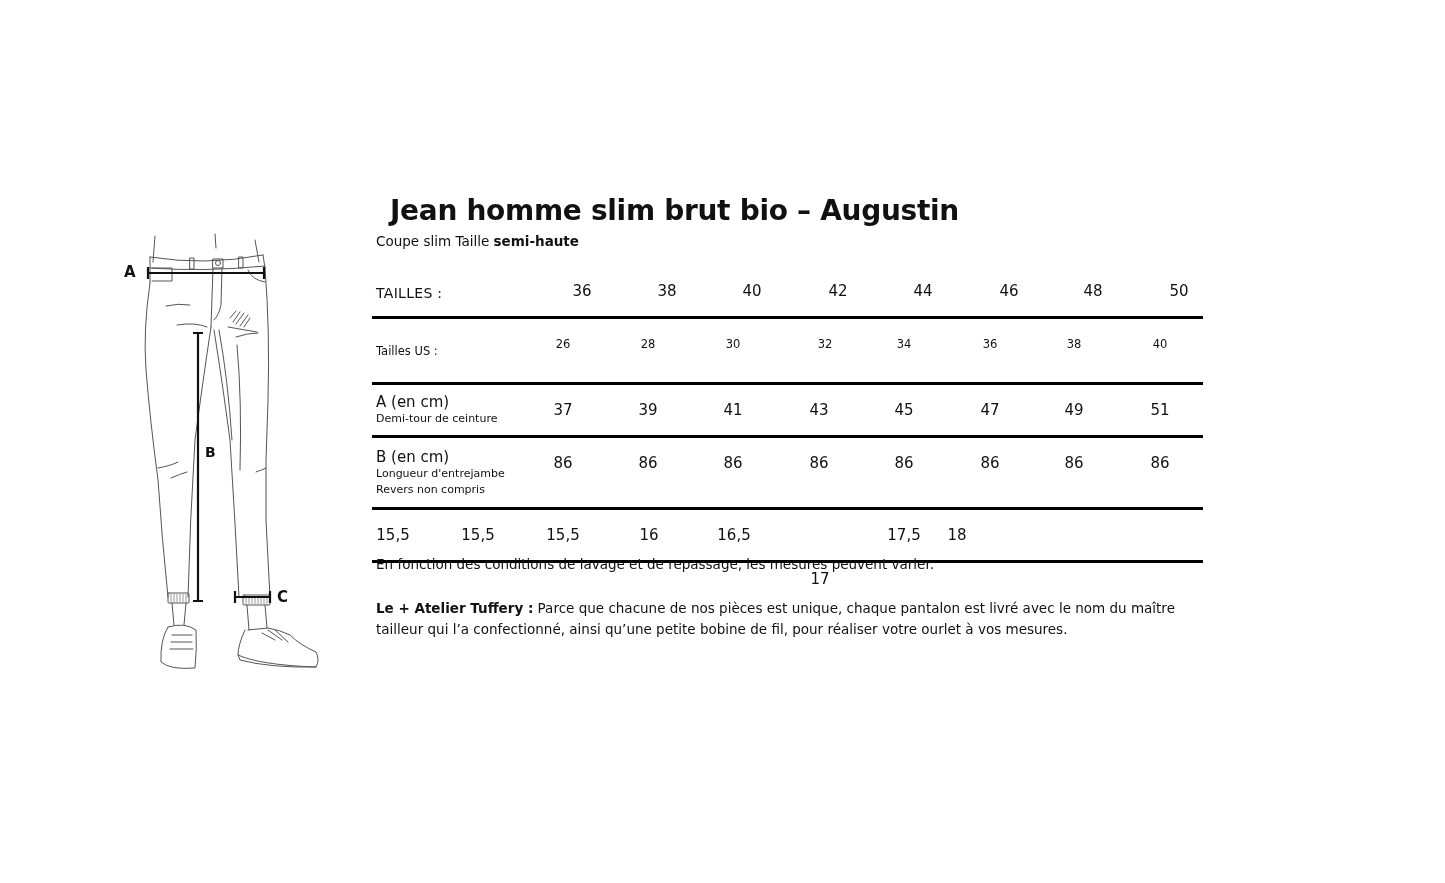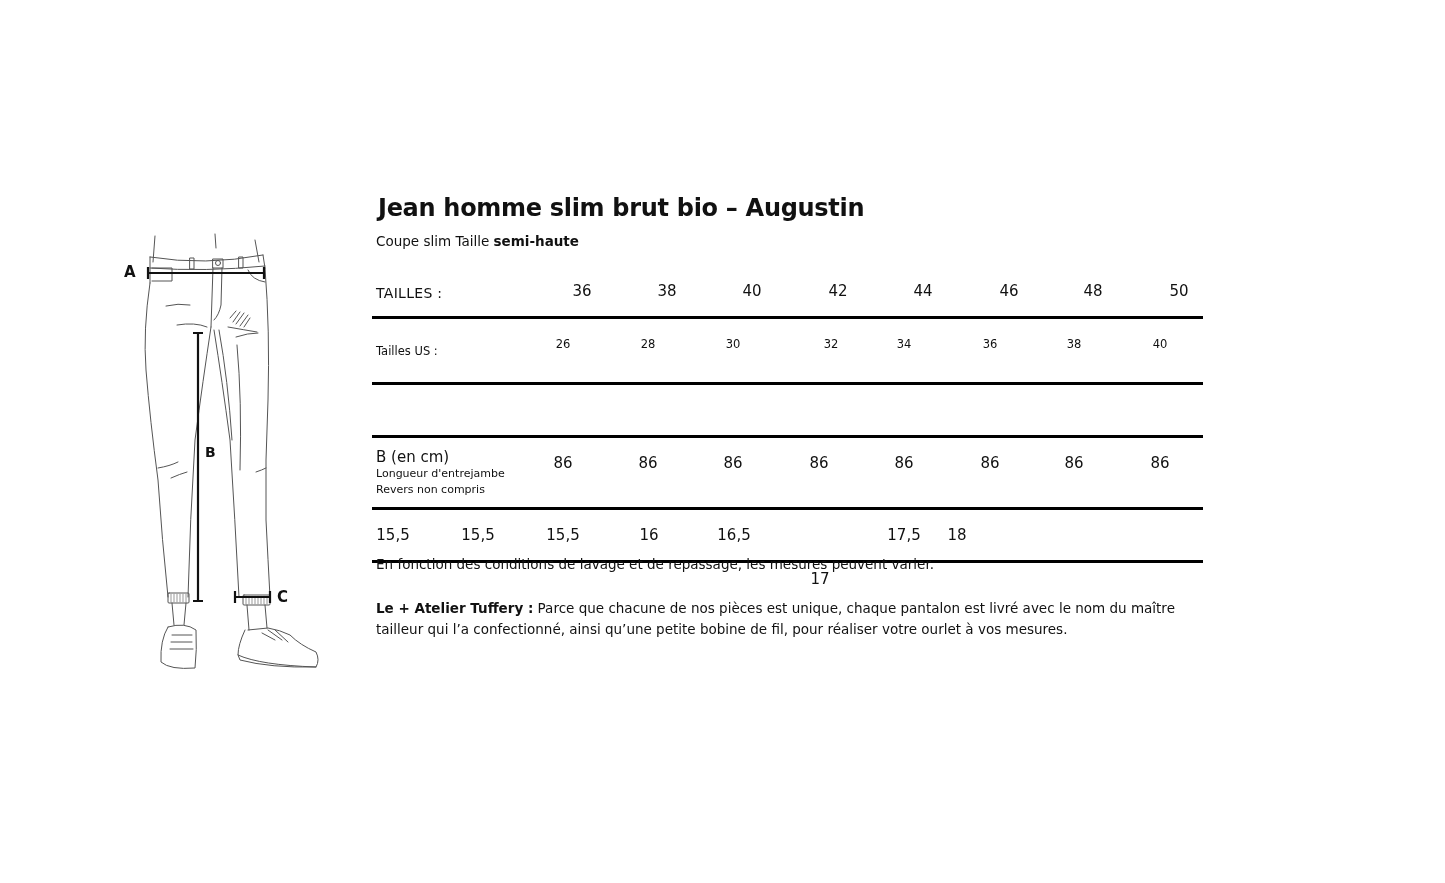--- a/index.html
+++ b/index.html
@@ -1,19 +1,19 @@
 <!DOCTYPE html>
 <html><head>
 <meta charset="utf-8">
 <style>
   html, body { margin:0; padding:0; background:#ffffff; }
   body { width:1445px; height:883px; position:relative; overflow:hidden;
          font-family:"DejaVu Sans", sans-serif; color:#111111; }
   .illus { position:absolute; left:115px; top:225px; width:220px; height:455px; }
-  .title { position:absolute; left:378px; top:194px; font-size:24px; font-weight:bold;
+  .title { position:absolute; left:390px; top:194px; font-size:28px; font-weight:bold;
            letter-spacing:-0.3px; color:#111; white-space:nowrap; }
   .subtitle { position:absolute; left:376px; top:233px; font-size:13.5px; white-space:nowrap; }
   .subtitle b { font-weight:bold; }
   .table { position:absolute; left:372px; top:270px; width:831px; }
   .row { position:relative; display:flex; align-items:center; }
   .row .label { width:170px; padding-left:4px; box-sizing:border-box; }
   .row .cells { flex:1; position:relative; height:100%; }
   .row .cell { position:absolute; transform:translateX(-50%); white-space:nowrap; }
   .rule { height:3px; background:#000; width:831px; }
   .r-head { height:46px;gap:19px; }
@@ -122,30 +122,44 @@
     </div>
   </div>
   <div class="rule"></div>
 
   <div class="row r-us">
     <div class="label">Tailles US :</div>
     <div class="cells">
       <span class="cell" style="left:21px;top:18px;">26</span>
       <span class="cell" style="left:106px;top:18px;">28</span>
       <span class="cell" style="left:191px;top:18px;">30</span>
-      <span class="cell" style="left:289px;top:18px;">32</span>
+      <span class="cell" style="left:283px;top:18px;">32</span>
       <span class="cell" style="left:362px;top:18px;">34</span>
       <span class="cell" style="left:448px;top:18px;">36</span>
       <span class="cell" style="left:532px;top:18px;">38</span>
       <span class="cell" style="left:618px;top:18px;">40</span>
     </div>
   </div>
   <div class="rule"></div>
 
   <div class="row r-meas">
+    <div class="label">
+      <span class="meas-main">A (en cm)</span>
+      <span class="meas-sub">Demi-tour de ceinture</span>
+    </div>
+    <div class="cells">
+      <span class="cell" style="left:21px;top:16px;">37</span>
+      <span class="cell" style="left:106px;top:16px;">39</span>
+      <span class="cell" style="left:191px;top:16px;">41</span>
+      <span class="cell" style="left:277px;top:16px;">43</span>
+      <span class="cell" style="left:362px;top:16px;">45</span>
+      <span class="cell" style="left:448px;top:16px;">47</span>
+      <span class="cell" style="left:532px;top:16px;">49</span>
+      <span class="cell" style="left:618px;top:16px;">51</span>
+    </div>
   </div>
   <div class="rule"></div>
 
   <div class="row r-meas tall">
     <div class="label">
       <span class="meas-main">B (en cm)</span>
       <span class="meas-sub">Longueur d'entrejambe</span>
       <span class="meas-sub">Revers non compris</span>
     </div>
     <div class="cells">

